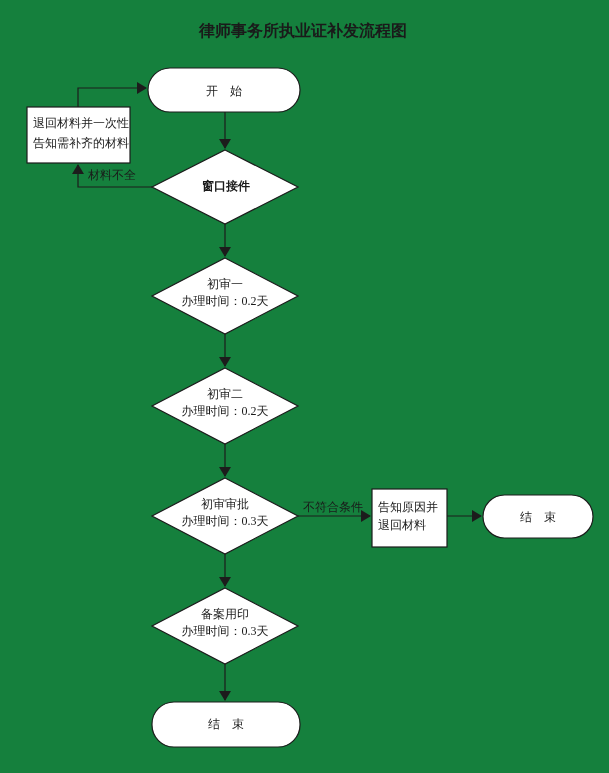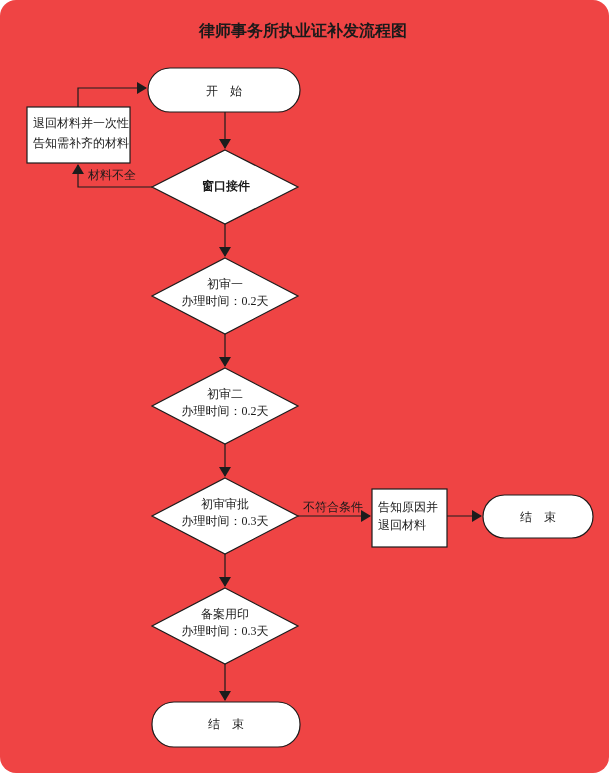--- a/index.html
+++ b/index.html
@@ -1,22 +1,21 @@
 <!DOCTYPE html>
 <html><head>
 <meta charset="utf-8">
 <style>
   html,body { margin:0; padding:0; background:#ffffff; }
   .page {
     position:relative;
     width:609px; height:773px;
-    background:#ef4444;
+    background:#15803d;
     font-family:"Liberation Serif","DejaVu Serif",serif;
     overflow:hidden;
-    border-radius:16px;
   }
   svg { display:block; }
   svg text {
     fill:#1a1a1a;
     font-size:12px;
     font-family:"Liberation Serif","DejaVu Serif",serif;
   }
   .title-text { font-size:16px; font-weight:bold; }
   .bold-text  { font-weight:bold; }
   .shape { fill:#ffffff; stroke:#1c1c1c; stroke-width:1.2; }

